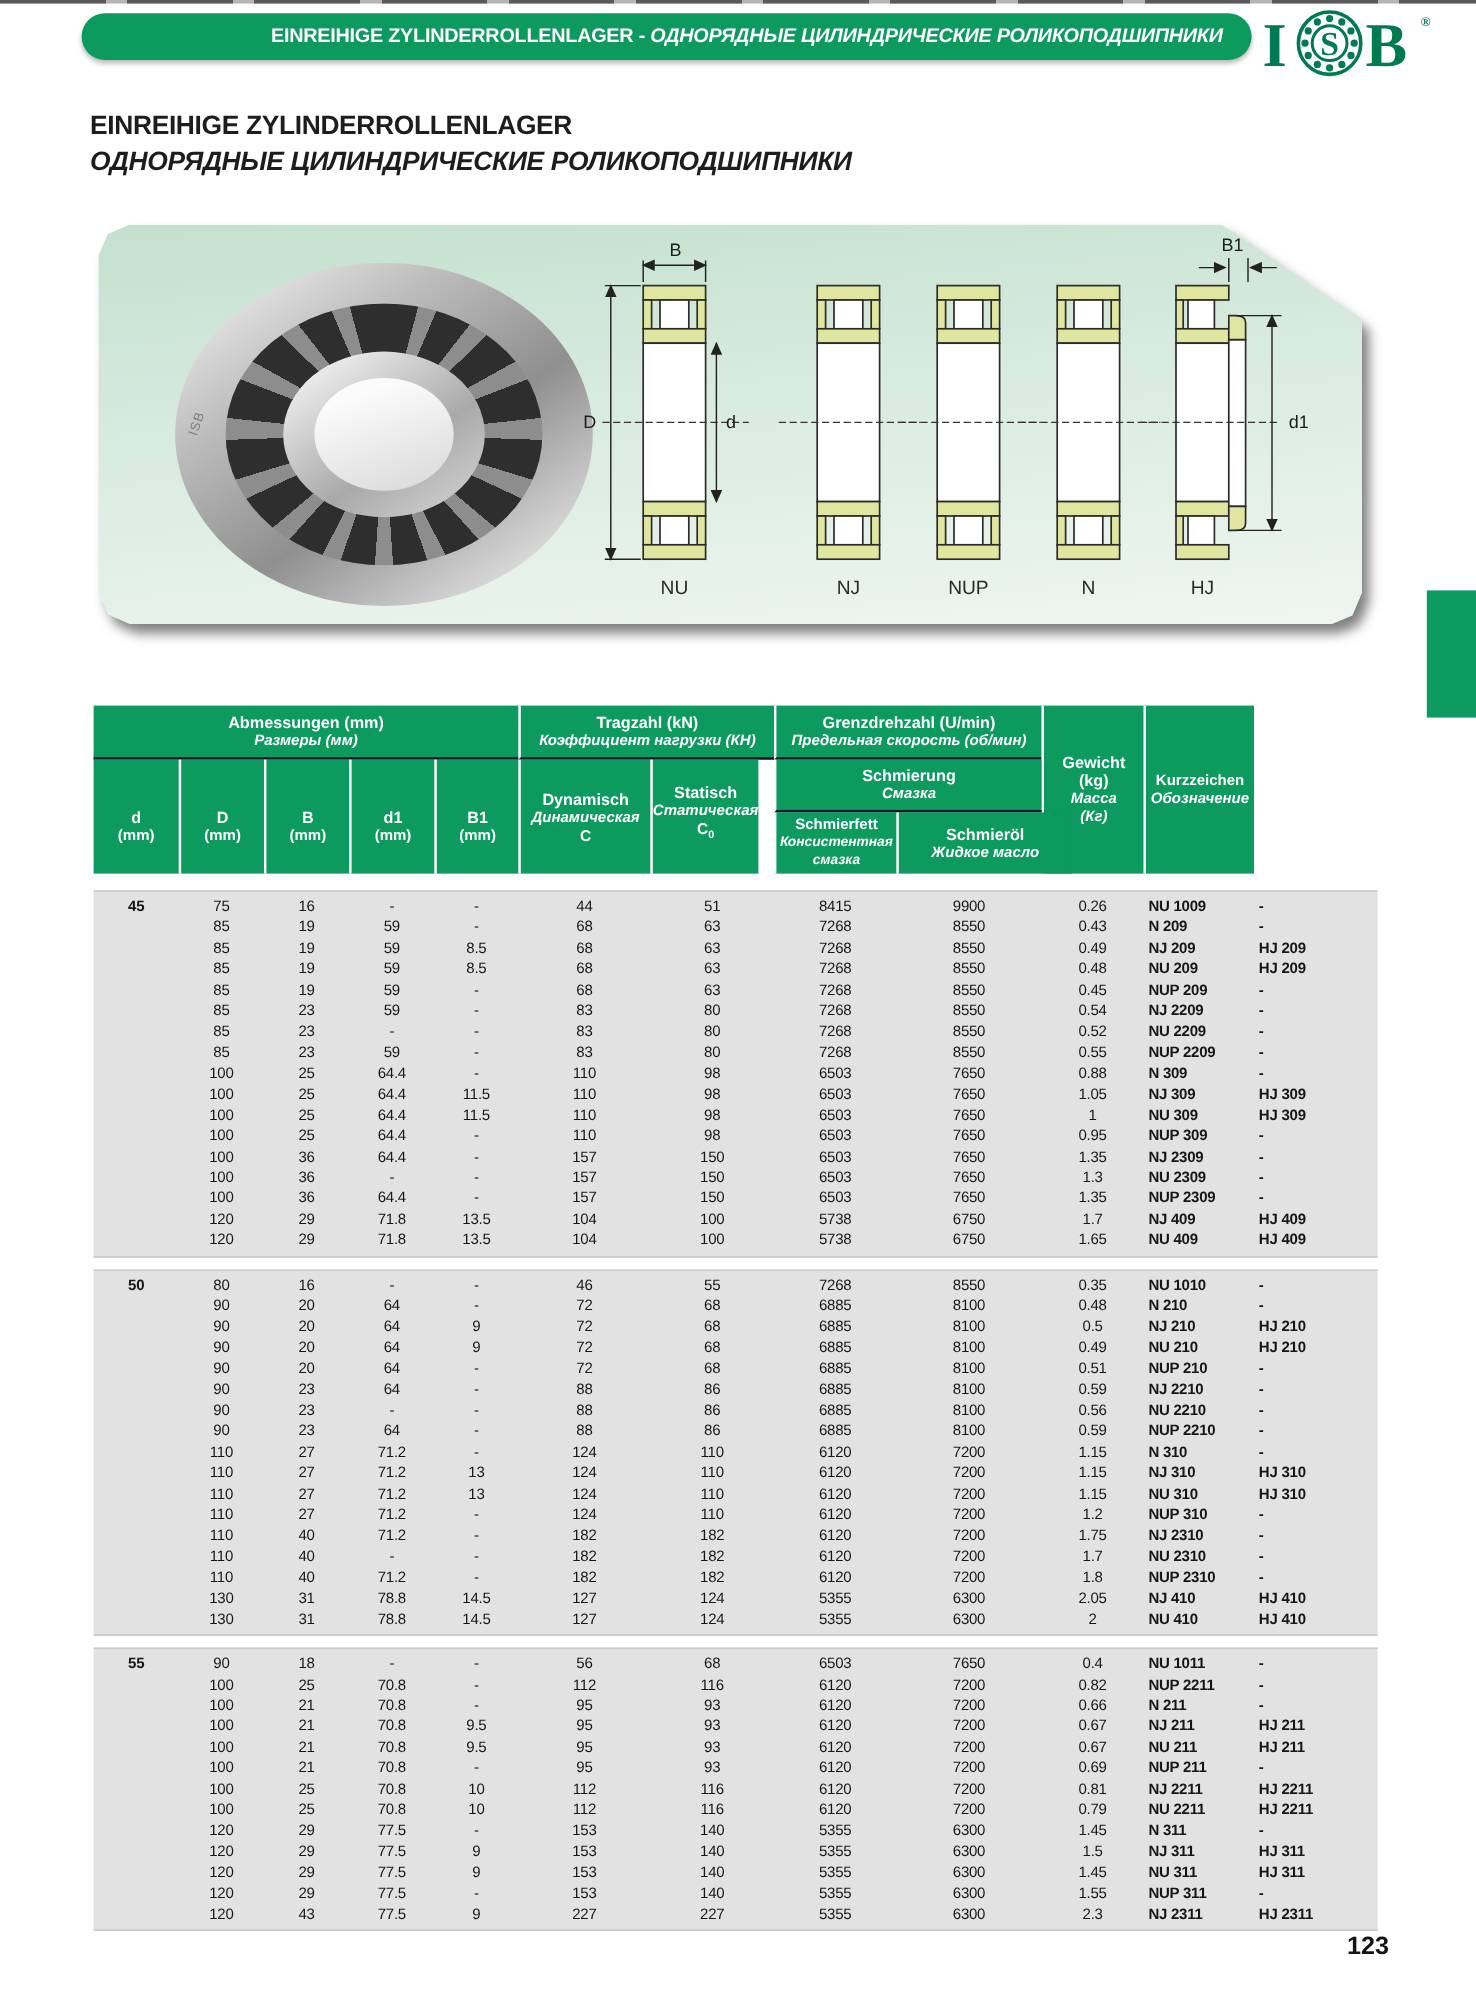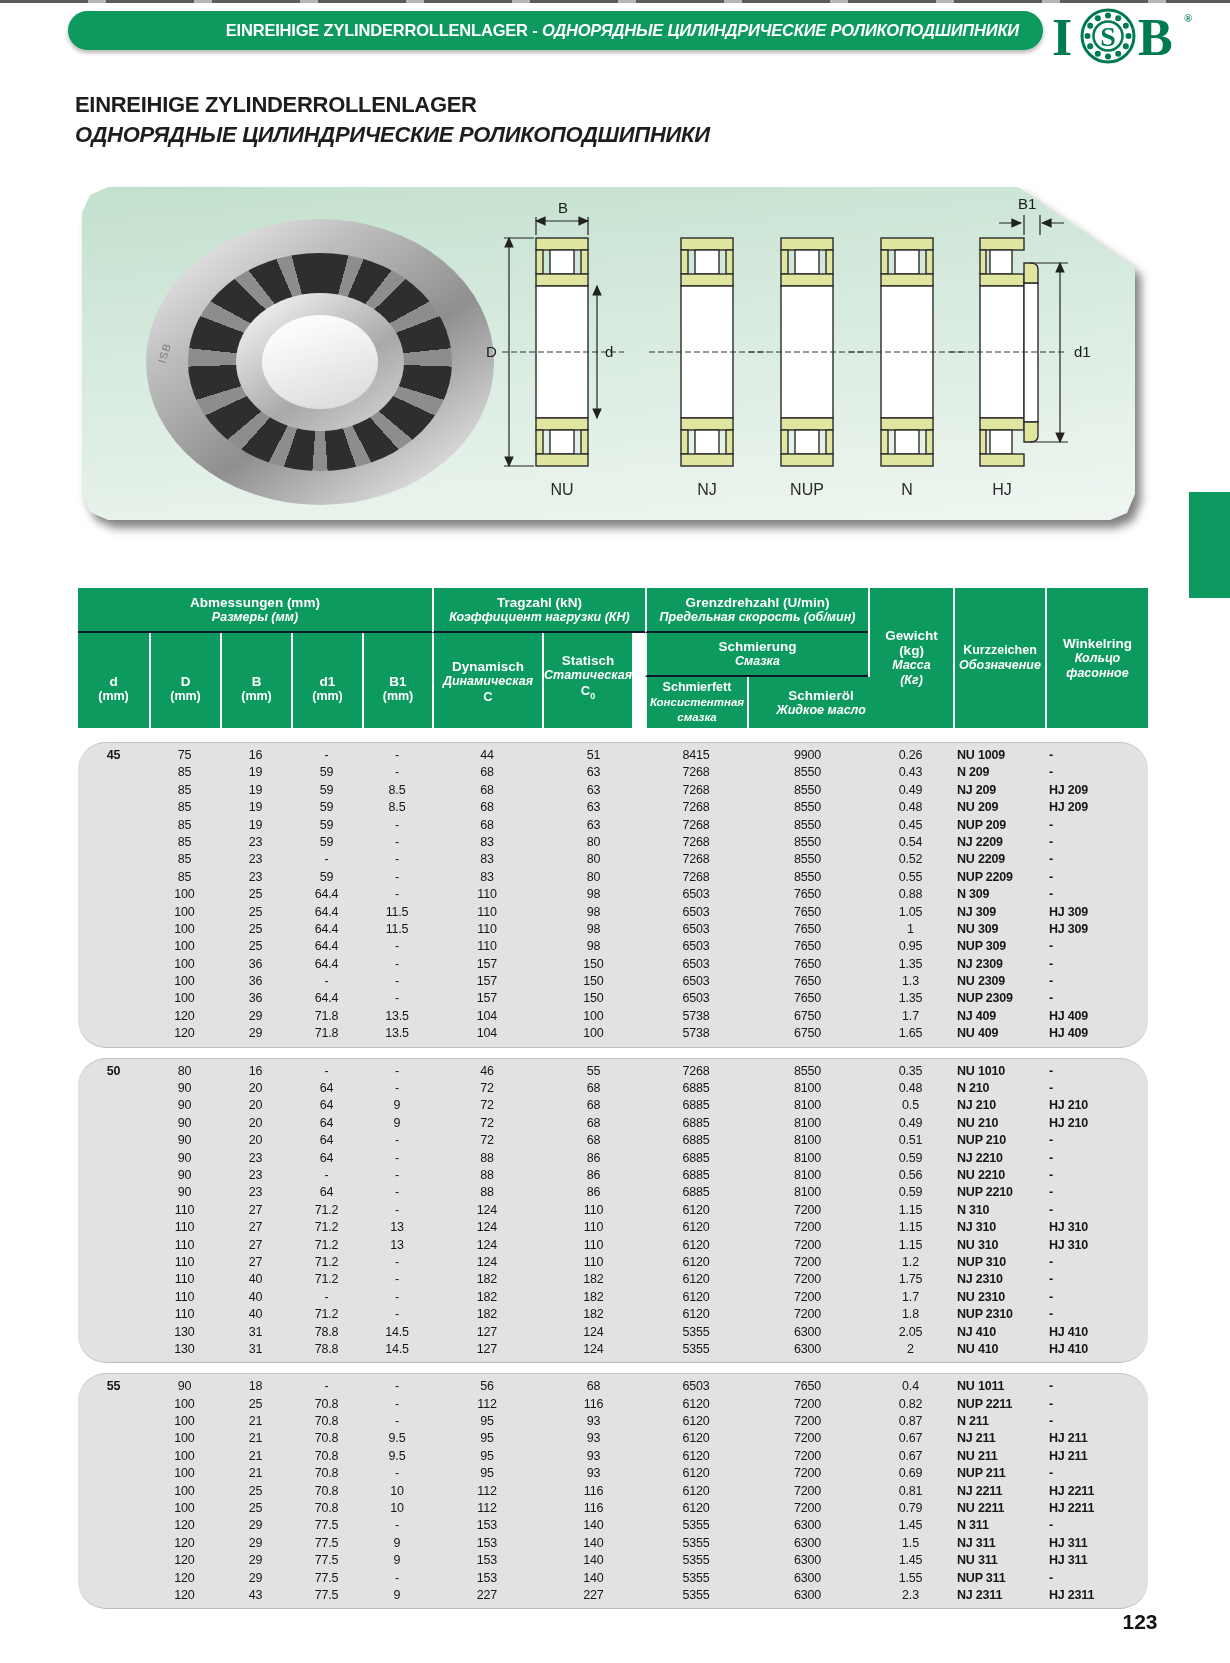--- a/index.html
+++ b/index.html
@@ -55,21 +55,21 @@
   .hc .ru{font-weight:bold;font-style:italic;font-size:12.5px;}
   .hc .sym{font-weight:bold;font-size:13px;}
   .bl{border-left:2px solid #fff;}
   .bb{border-bottom:2px solid #0f172a;}
   .h-low{justify-content:flex-end;padding-bottom:24px;}
   sub{font-size:9px;}
 
   
   #table-body{position:absolute;left:78px;top:728px;width:1070px;}
   .tgroup{background:#e2e2e2;border-top:1px solid #c2c2c2;border-bottom:1px solid #bcbcbc;
-    padding:4px 0;margin-top:10px;border-radius:28px;}
+    padding:4px 0;margin-top:10px;}
   .tgroup:first-child{margin-top:14px;}
   .trow{display:grid;grid-template-columns:71px 71px 71px 71px 70px 110px 103px 102px 121px 85px 92px 103px;
     height:17.4px;align-items:center;}
   .trow span{text-align:center;font-size:12.5px;color:#161616;letter-spacing:-.2px;line-height:17.4px;}
   .cell-d{font-weight:bold;}
   .cell-kurz,.cell-wink{text-align:left !important;padding-left:4px;font-weight:bold;}
 
   .pagenum{position:absolute;left:1080px;top:1610px;width:120px;text-align:center;
     font-size:21px;font-weight:bold;color:#141414;}
 
@@ -274,25 +274,20 @@
   <div class="hc bl" style="left:790px;top:0;width:85px;height:140px">
     <span class="de">Gewicht</span>
     <span class="de">(kg)</span>
     <span class="ru">Масса</span>
     <span class="ru">(Кг)</span>
   </div>
   <div class="hc bl" style="left:875px;top:0;width:92px;height:140px">
     <span class="de" style="font-size:12.5px">Kurzzeichen</span>
     <span class="ru">Обозначение</span>
   </div>
-  <div class="hc bl" style="left:967px;top:0;width:103px;height:140px">
-    <span class="de">Winkelring</span>
-    <span class="ru">Кольцо</span>
-    <span class="ru">фасонное</span>
-  </div>
 
   <div class="hc h-low" style="left:0;top:45px;width:71px;height:95px">
     <span class="de">d</span>
     <span class="de" style="font-size:12.5px">(mm)</span>
   </div>
   <div class="hc bl h-low" style="left:71px;top:45px;width:71px;height:95px">
     <span class="de">D</span>
     <span class="de" style="font-size:12.5px">(mm)</span>
   </div>
   <div class="hc bl h-low" style="left:142px;top:45px;width:71px;height:95px">
@@ -847,21 +842,21 @@
       <div class="trow">
         <span class="cell-d"></span>
         <span>100</span>
         <span>21</span>
         <span>70.8</span>
         <span>-</span>
         <span>95</span>
         <span>93</span>
         <span>6120</span>
         <span>7200</span>
-        <span>0.87</span>
+        <span>0.66</span>
         <span class="cell-kurz">N 211</span>
         <span class="cell-wink">-</span>
       </div>
       <div class="trow">
         <span class="cell-d"></span>
         <span>100</span>
         <span>21</span>
         <span>70.8</span>
         <span>9.5</span>
         <span>95</span>

